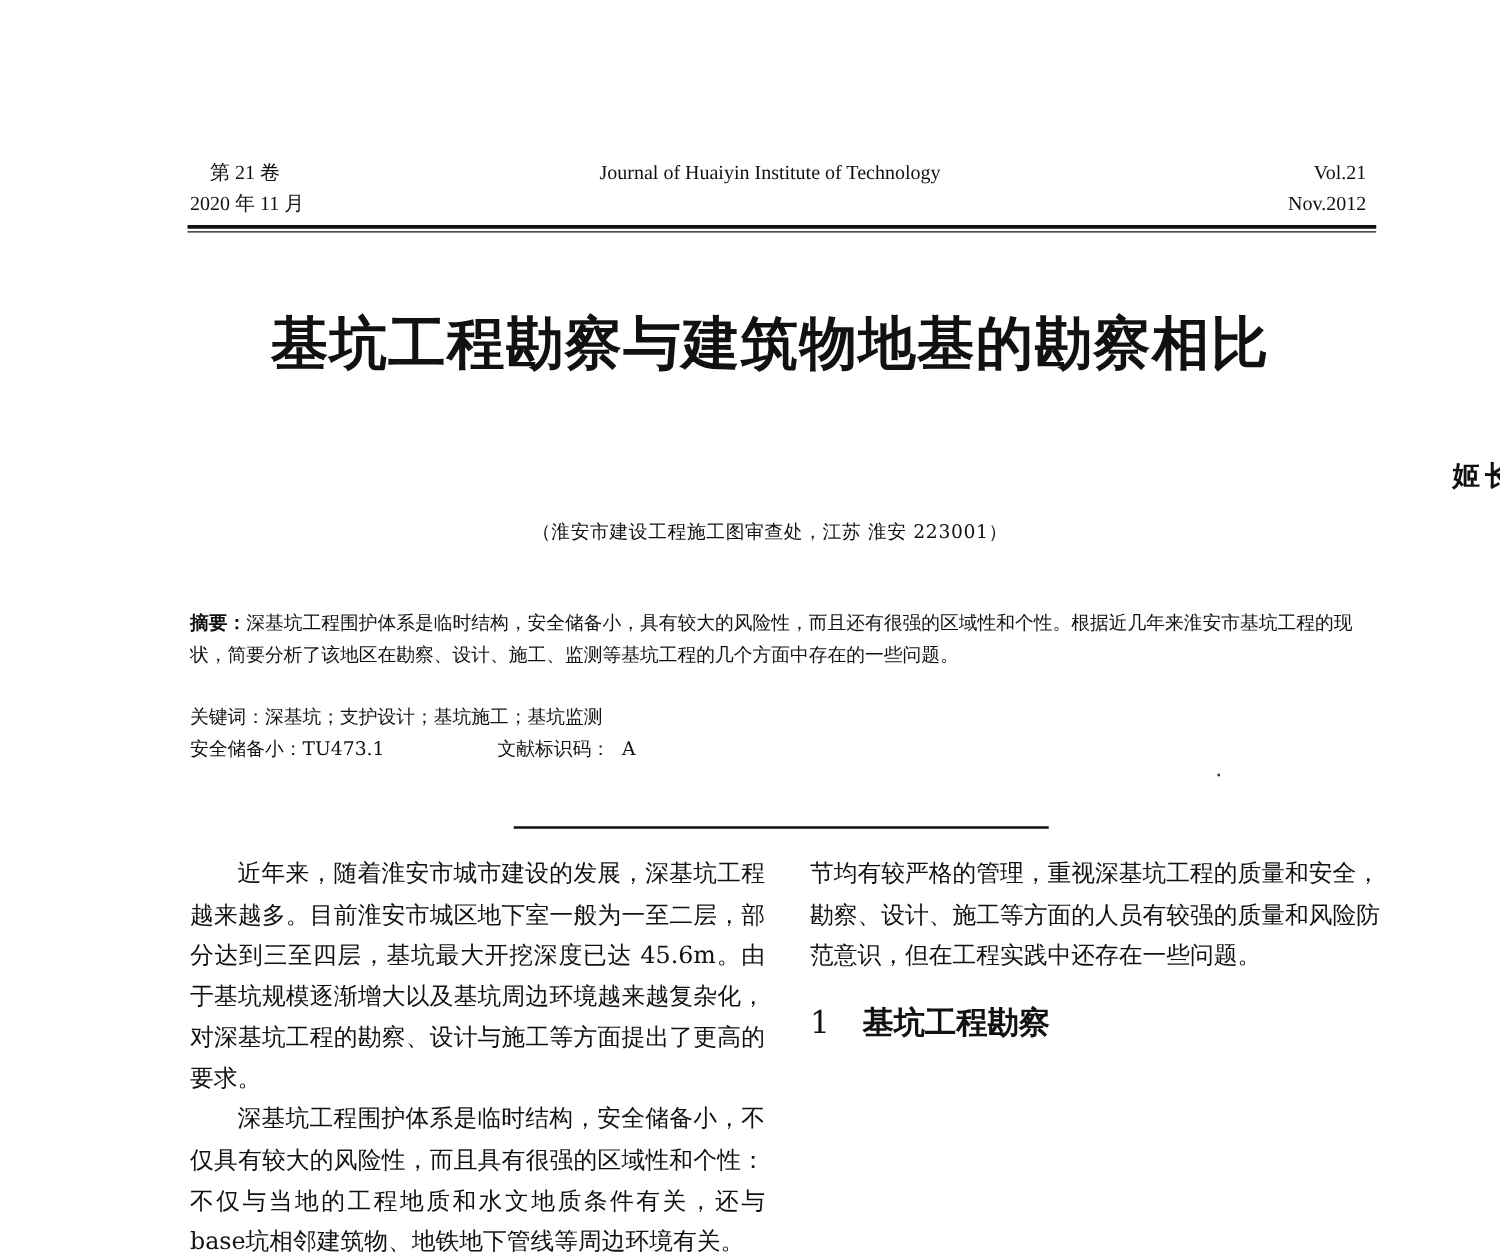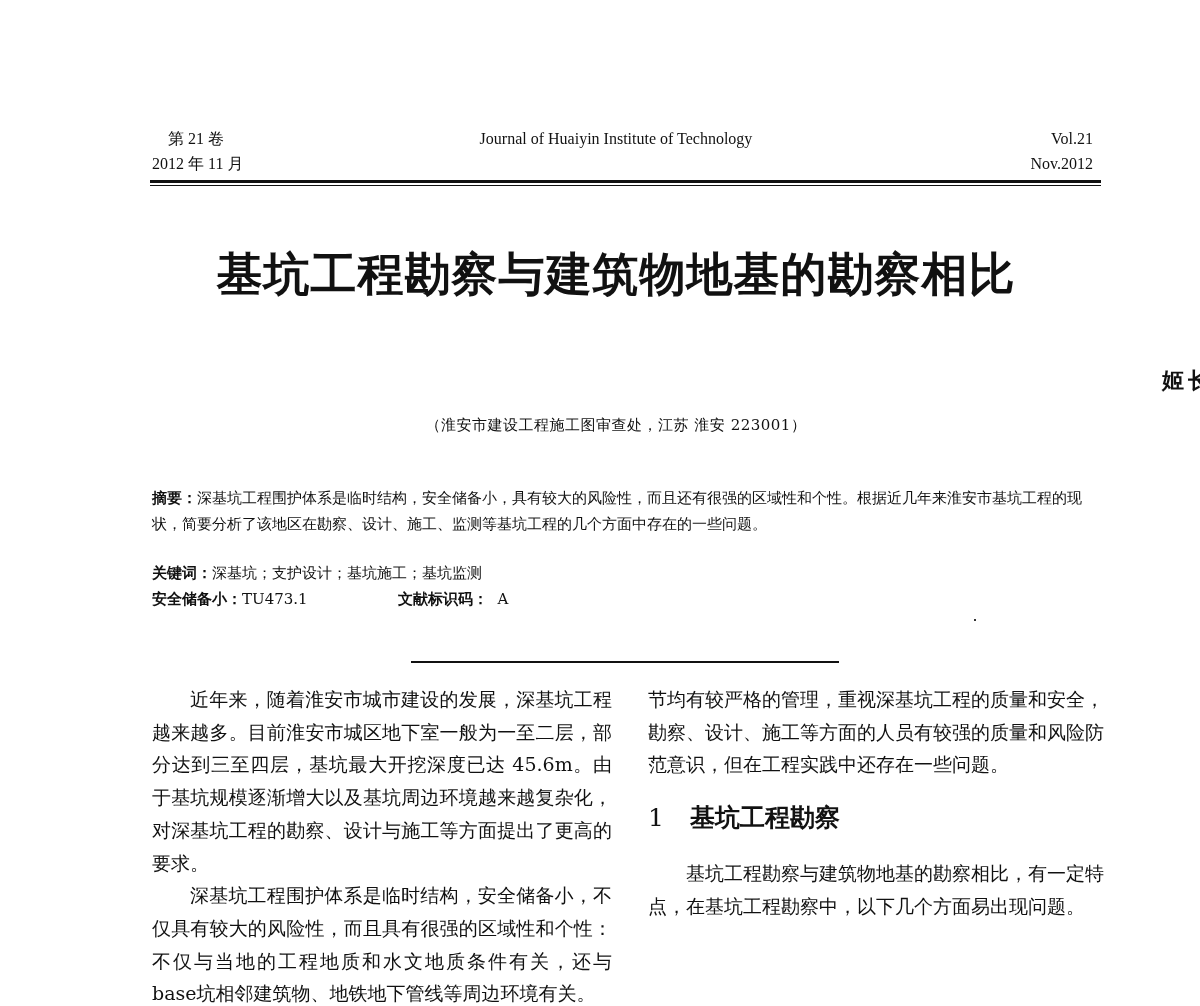--- a/index.html
+++ b/index.html
@@ -96,21 +96,21 @@
     font-size: 15px;
     line-height: 26px;
   }
   .abstract .lbl { font-weight: bold; }
   .meta-row {
     position: absolute;
     left: 136px;
     font-size: 15px;
     line-height: 26px;
   }
-  .meta-row .lbl { font-weight: bold; margin-top: 25px; }
+  .meta-row .lbl { font-weight: normal; margin-top: 25px; }
   .clc-row { top: 586px; }
   .clc-row .doc-code { position: absolute; left: 246px; white-space: nowrap; text-align: right; }
   .kw-row { top: 560px; }
   .stray-dot {
     position: absolute;
     left: 958px; top: 619px;
     width: 2px; height: 2px;
     background: #333;
   }
   .rule-short {
@@ -147,21 +147,21 @@
     font-weight: normal;
   }
 </style>
 </head>
 <body>
 
 <div class="page">
 
   <div class="hdr-left">
     <div class="vol">第 21 卷</div>
-    <div>2012 年 11 月</div>
+    <div>2020 年 11 月</div>
   </div>
 
   <div class="hdr-center">
     <div>Journal of Huaiyin Institute of Technology</div>
   </div>
 
   <div class="hdr-right">
     <div>Vol.21</div>
     <div>Nov.2012</div>
   </div>
@@ -193,16 +193,15 @@
   <div class="col col-left">
     <p class="indent">近年来，随着淮安市城市建设的发展，深基坑工程越来越多。目前淮安市城区地下室一般为一至二层，部分达到三至四层，基坑最大开挖深度已达 45.6m。由于基坑规模逐渐增大以及基坑周边环境越来越复杂化，对深基坑工程的勘察、设计与施工等方面提出了更高的要求。</p>
     <p class="indent">深基坑工程围护体系是临时结构，安全储备小，不仅具有较大的风险性，而且具有很强的区域性和个性：不仅与当地的工程地质和水文地质条件有关，还与base坑相邻建筑物、地铁地下管线等周边环境有关。</p>
   </div>
 
   <div class="col col-right">
     <p>节均有较严格的管理，重视深基坑工程的质量和安全，勘察、设计、施工等方面的人员有较强的质量和风险防范意识，但在工程实践中还存在一些问题。</p>
     <div class="section-heading">
       <span class="num">1</span><span>基坑工程勘察</span>
     </div>
-    <p class="indent">基坑工程勘察与建筑物地基的勘察相比，有一定特点，在基坑工程勘察中，以下几个方面易出现问题。</p>
   </div>
 
 </div>
 
 </body></html>

